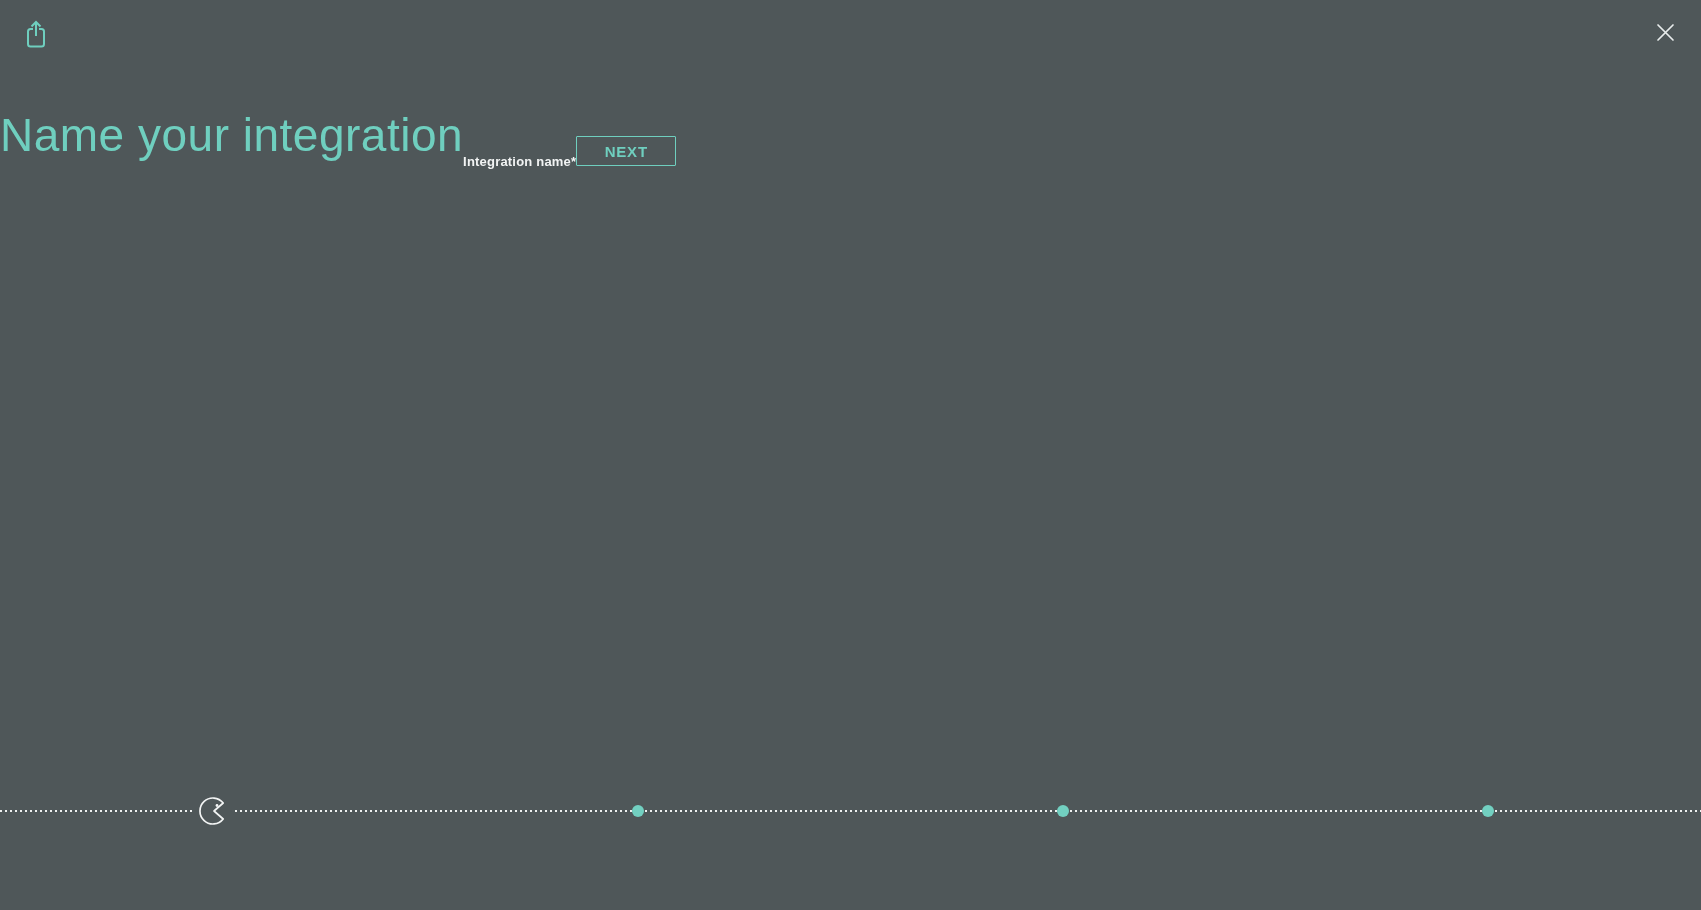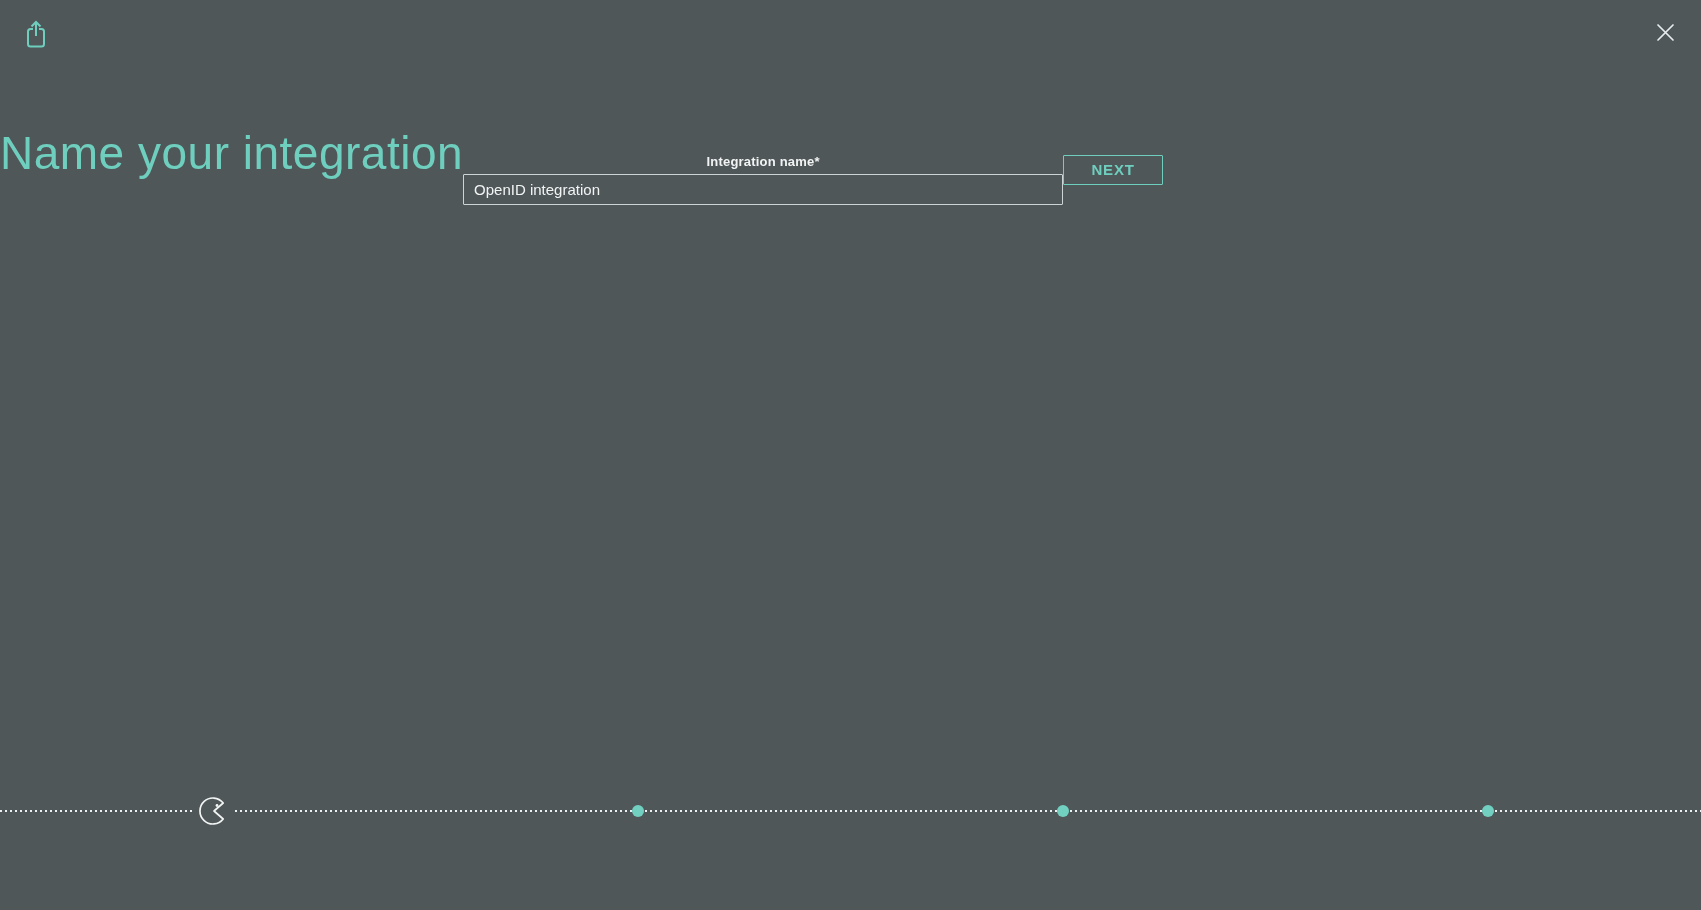--- a/index.html
+++ b/index.html
@@ -137,21 +137,20 @@
         <path d="M2 2 L17 17 M17 2 L2 17" stroke="#e8ecec" stroke-width="1.7" stroke-linecap="round"></path>
       </svg>
     </span>
   </button>
 
   <main>
     <h1 class="page-title">Name your integration</h1>
 
     <div class="field">
       <label for="integration-name">Integration name*</label>
-      <input id="integration-name" type="text" value="OpenID integration" style="">
     </div>
 
     <button class="next-btn">NEXT</button>
   </main>
 
   <footer class="progress">
     <div class="progress-line"></div>
 
     <div class="pacman-wrap">
       <span>

